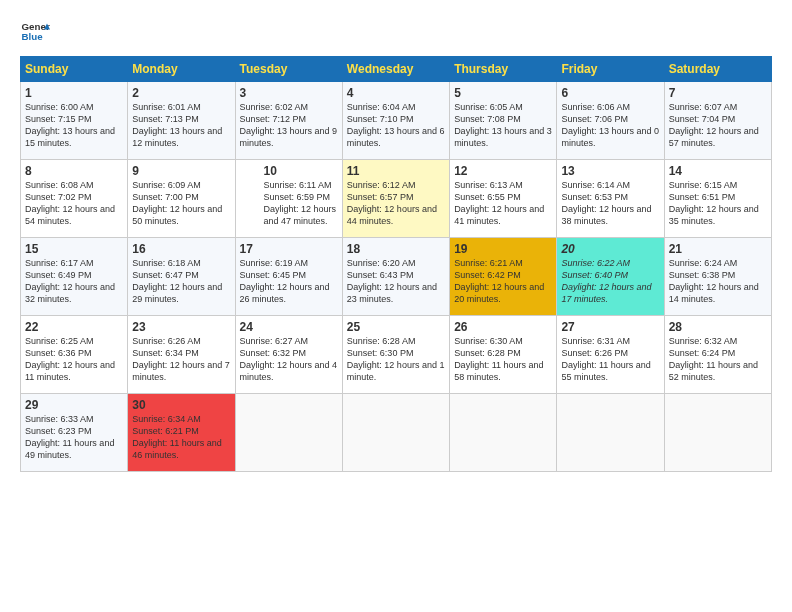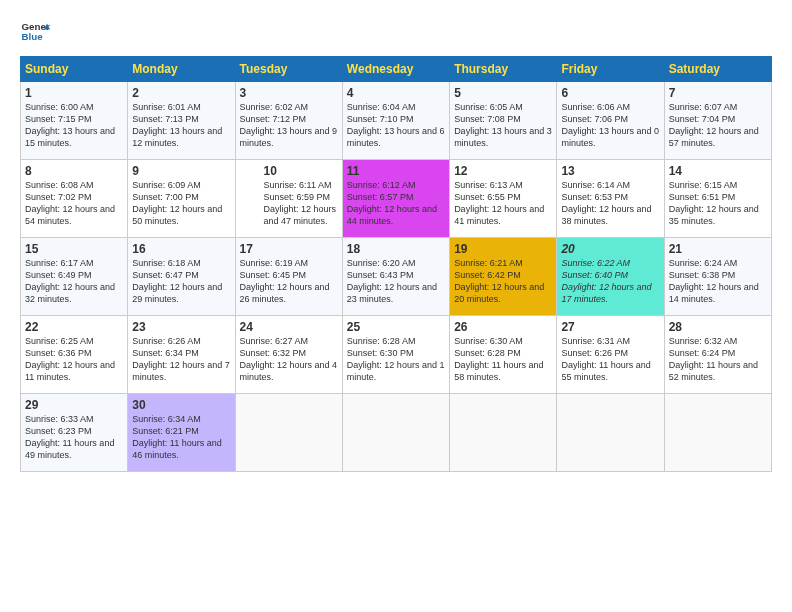--- a/index.html
+++ b/index.html
@@ -182,21 +182,21 @@
 Daylight: 12 hours
 and 50 minutes.</div>
           </td>
           <td style="background: rgb(255, 255, 255); padding-left: 28px;">
             <span class="day-num">10</span>
             <div class="day-info">Sunrise: 6:11 AM
 Sunset: 6:59 PM
 Daylight: 12 hours
 and 47 minutes.</div>
           </td>
-          <td style="background: #d946ef;">
+          <td style="background: #fef9c3;">
             <span class="day-num">11</span>
             <div class="day-info">Sunrise: 6:12 AM
 Sunset: 6:57 PM
 Daylight: 12 hours
 and 44 minutes.</div>
           </td>
           <td style="background: rgb(255, 255, 255); margin-top: 28px;">
             <span class="day-num">12</span>
             <div class="day-info">Sunrise: 6:13 AM
 Sunset: 6:55 PM
@@ -321,21 +321,21 @@
           </td>
         </tr>
         <tr>
           <td style="background: rgb(245, 248, 252);">
             <span class="day-num">29</span>
             <div class="day-info">Sunrise: 6:33 AM
 Sunset: 6:23 PM
 Daylight: 11 hours
 and 49 minutes.</div>
           </td>
-          <td style="background: #c4b5fd;">
+          <td style="background: #ef4444;">
             <span class="day-num">30</span>
             <div class="day-info">Sunrise: 6:34 AM
 Sunset: 6:21 PM
 Daylight: 11 hours
 and 46 minutes.</div>
           </td>
           <td class="empty-cell"></td>
           <td class="empty-cell"></td>
           <td class="empty-cell"></td>
           <td class="empty-cell"></td>

